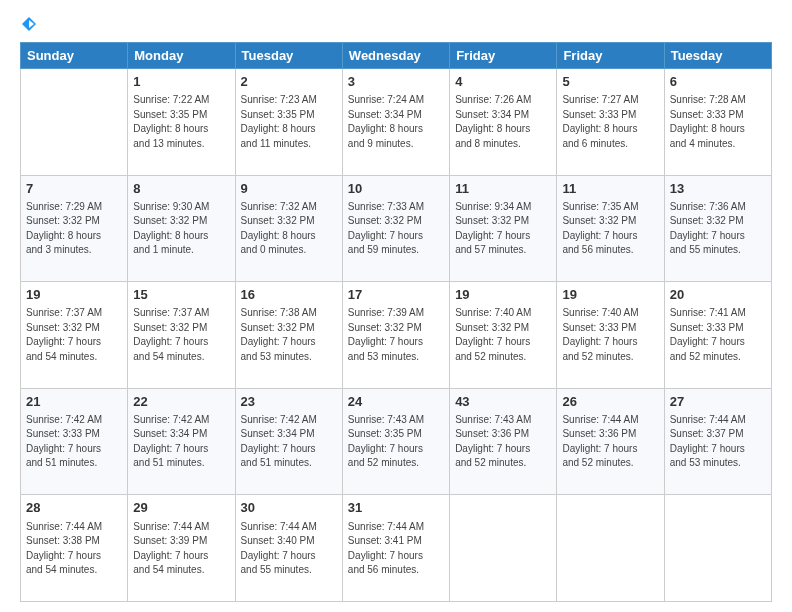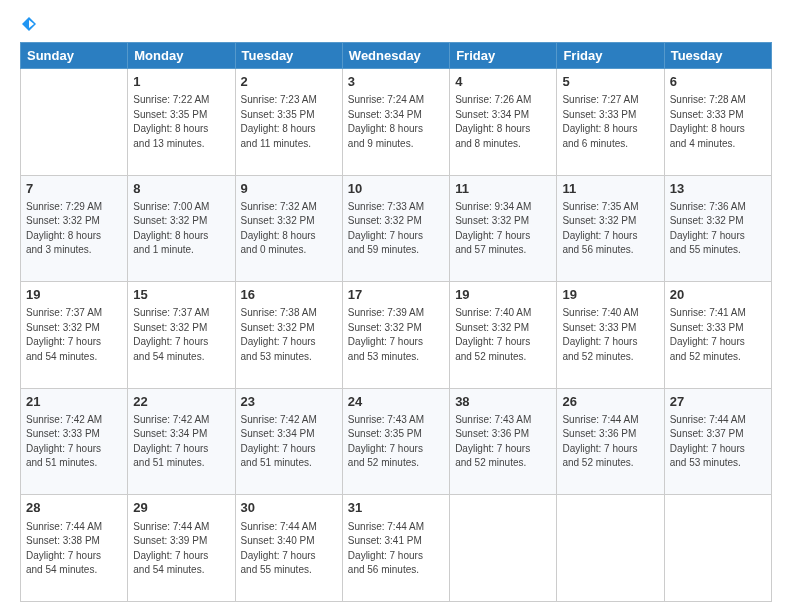--- a/index.html
+++ b/index.html
@@ -174,21 +174,21 @@
         <tr>
           <td>
             <div class="day-num">7</div>
             <div class="day-info">Sunrise: 7:29 AM</div>
             <div class="day-info">Sunset: 3:32 PM</div>
             <div class="day-info">Daylight: 8 hours</div>
             <div class="day-info">and 3 minutes.</div>
           </td>
           <td>
             <div class="day-num">8</div>
-            <div class="day-info">Sunrise: 7:00 AM</div>
+            <div class="day-info">Sunrise: 9:30 AM</div>
             <div class="day-info">Sunset: 3:32 PM</div>
             <div class="day-info">Daylight: 8 hours</div>
             <div class="day-info">and 1 minute.</div>
           </td>
           <td>
             <div class="day-num">9</div>
             <div class="day-info">Sunrise: 7:32 AM</div>
             <div class="day-info">Sunset: 3:32 PM</div>
             <div class="day-info">Daylight: 8 hours</div>
             <div class="day-info">and 0 minutes.</div>
@@ -296,21 +296,21 @@
             <div class="day-info">and 51 minutes.</div>
           </td>
           <td>
             <div class="day-num">24</div>
             <div class="day-info">Sunrise: 7:43 AM</div>
             <div class="day-info">Sunset: 3:35 PM</div>
             <div class="day-info">Daylight: 7 hours</div>
             <div class="day-info">and 52 minutes.</div>
           </td>
           <td>
-            <div class="day-num">38</div>
+            <div class="day-num">43</div>
             <div class="day-info">Sunrise: 7:43 AM</div>
             <div class="day-info">Sunset: 3:36 PM</div>
             <div class="day-info">Daylight: 7 hours</div>
             <div class="day-info">and 52 minutes.</div>
           </td>
           <td>
             <div class="day-num">26</div>
             <div class="day-info">Sunrise: 7:44 AM</div>
             <div class="day-info">Sunset: 3:36 PM</div>
             <div class="day-info">Daylight: 7 hours</div>

